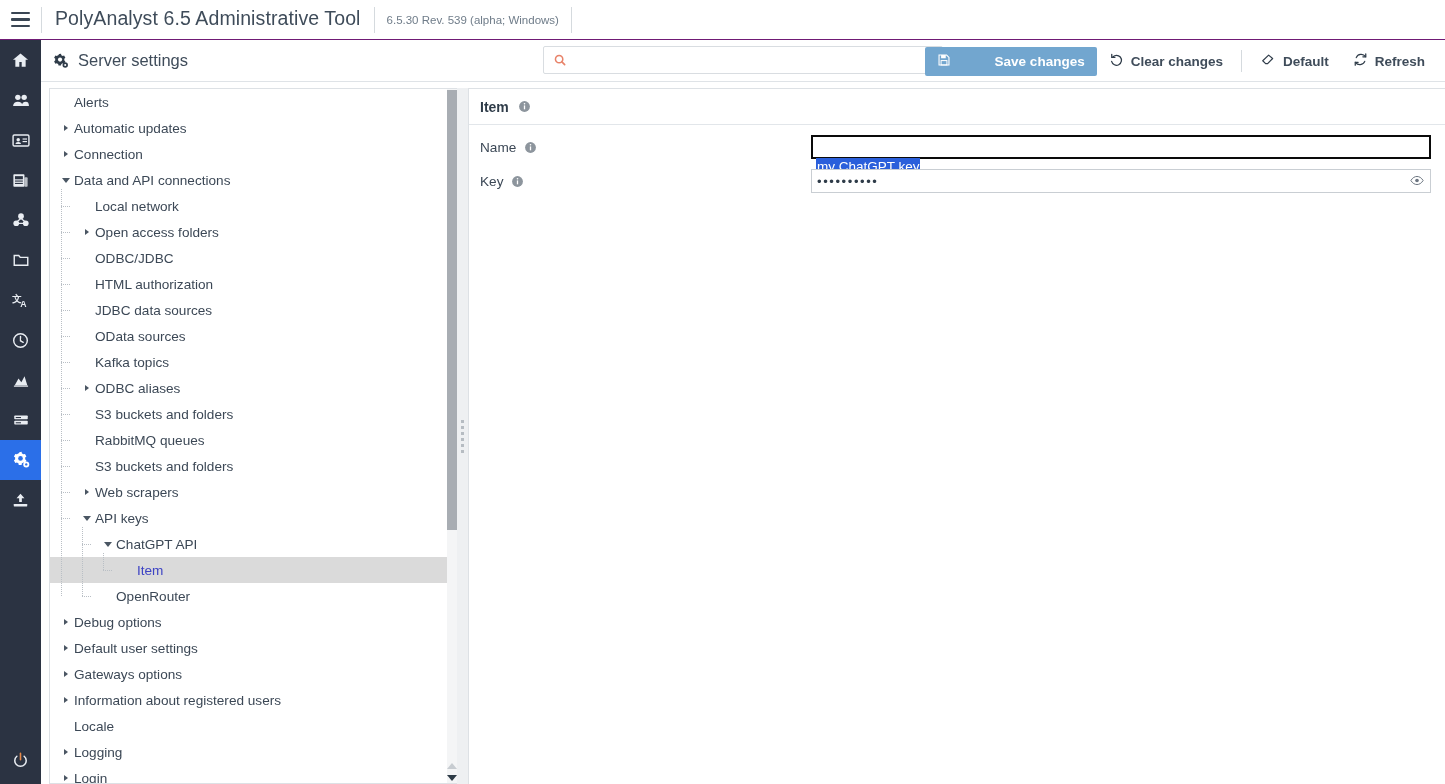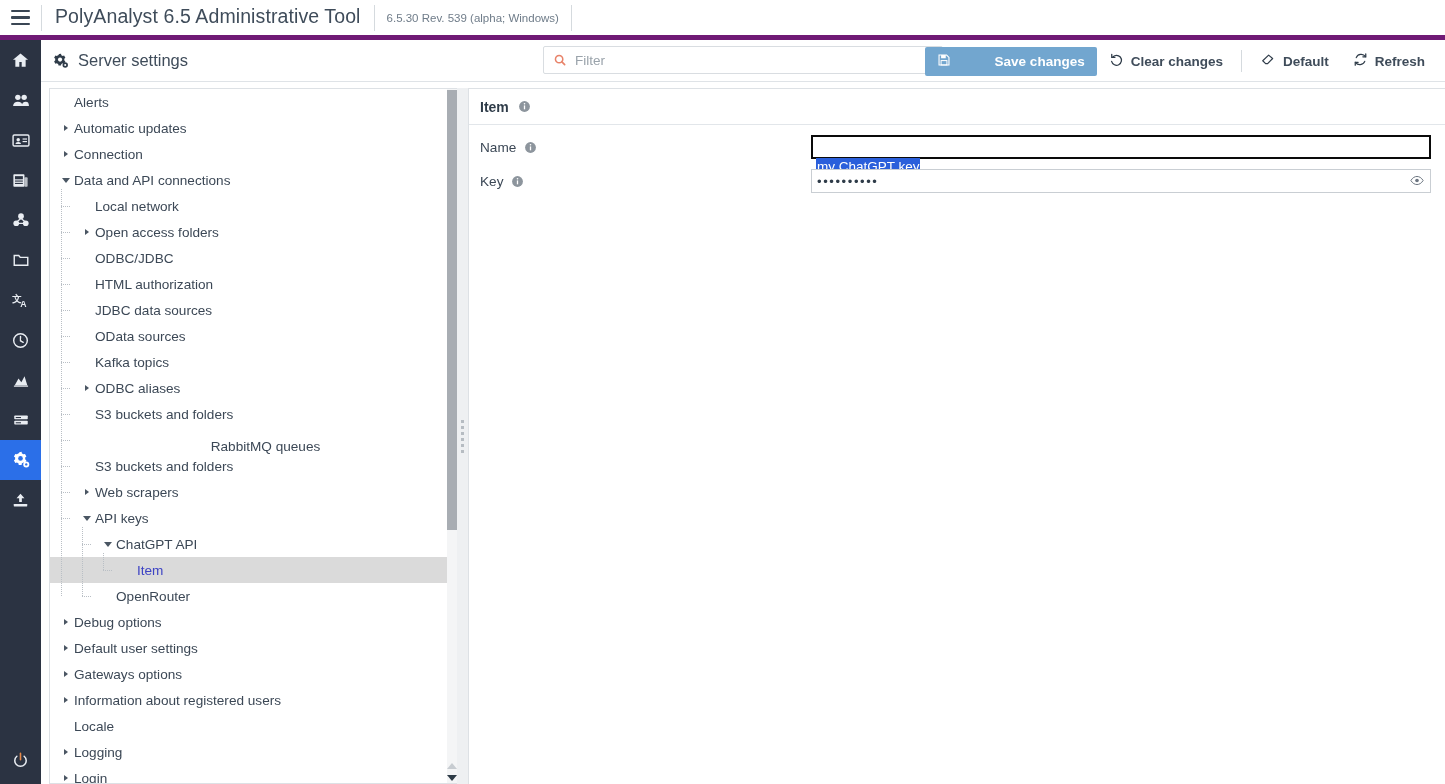--- a/index.html
+++ b/index.html
@@ -9,21 +9,21 @@
     overflow: hidden;
     font-family: "Liberation Sans", sans-serif;
     background: #ffffff;
     color: #2f3c49;
   }
 
   
   .topbar {
     position: absolute; left: 0; top: 0; width: 1445px; height: 40px;
     background: #ffffff;
-    border-bottom: 5px solid #701a75;
+    border-bottom: 1px solid #701a75;
     display: flex; align-items: center;
   }
   .hamburger {
     width: 41px; height: 39px;
     display: flex; flex-direction: column; align-items: center; justify-content: center;
     gap: 4px; cursor: pointer;
   }
   .hamburger span { display: block; width: 19px; height: 2.5px; background: #3a4654; border-radius: 1px; }
   .topbar-sep { width: 1px; height: 26px; background: #d5dade; }
   .app-title {
@@ -312,21 +312,20 @@
   </div>
   <div class="pagehead-title">Server settings</div>
 
   <div class="filter-wrap">
     <span class="filter-icon">
       <svg width="14" height="14" viewBox="0 0 24 24">
         <circle cx="10.5" cy="10.5" r="6.3" fill="none" stroke="#e8836a" stroke-width="2.6"></circle>
         <path stroke="#e8836a" stroke-width="2.8" stroke-linecap="round" d="M15.3 15.3 20 20"></path>
       </svg>
     </span>
-    <input class="filter-input" type="text" placeholder="Filter" style="">
   </div>
 
   <div class="toolbar">
     <button class="tb-btn primary">
       <span>
         <svg width="14" height="14" viewBox="0 0 24 24">
           <path fill="none" stroke="#ffffff" stroke-width="1.9" d="M3.5 3.5h13L20.5 7.5v13h-17z"></path>
           <rect x="7" y="3.5" width="8" height="5.5" fill="#ffffff"></rect>
           <rect x="7" y="13" width="10" height="7.5" fill="none" stroke="#ffffff" stroke-width="1.7"></rect>
         </svg>
@@ -435,21 +434,21 @@
         <span class="caret">
           <i></i>
         </span>
         <span class="tree-label">ODBC aliases</span>
       </div>
       <div class="tree-row" style="padding-left: 31px;">
         <div class="guide-h" style="left: 11px; top: 13px;"></div>
         <span class="caret empty"></span>
         <span class="tree-label">S3 buckets and folders</span>
       </div>
-      <div class="tree-row" style="padding-left: 31px; flex-direction: column;">
+      <div class="tree-row" style="padding-left: 31px;">
         <div class="guide-h" style="left: 11px; top: 13px;"></div>
         <span class="caret empty"></span>
         <span class="tree-label">RabbitMQ queues</span>
       </div>
       <div class="tree-row" style="padding-left: 31px;">
         <div class="guide-h" style="left: 11px; top: 13px;"></div>
         <span class="caret empty"></span>
         <span class="tree-label">S3 buckets and folders</span>
       </div>
       <div class="tree-row" style="padding-left: 31px;">

